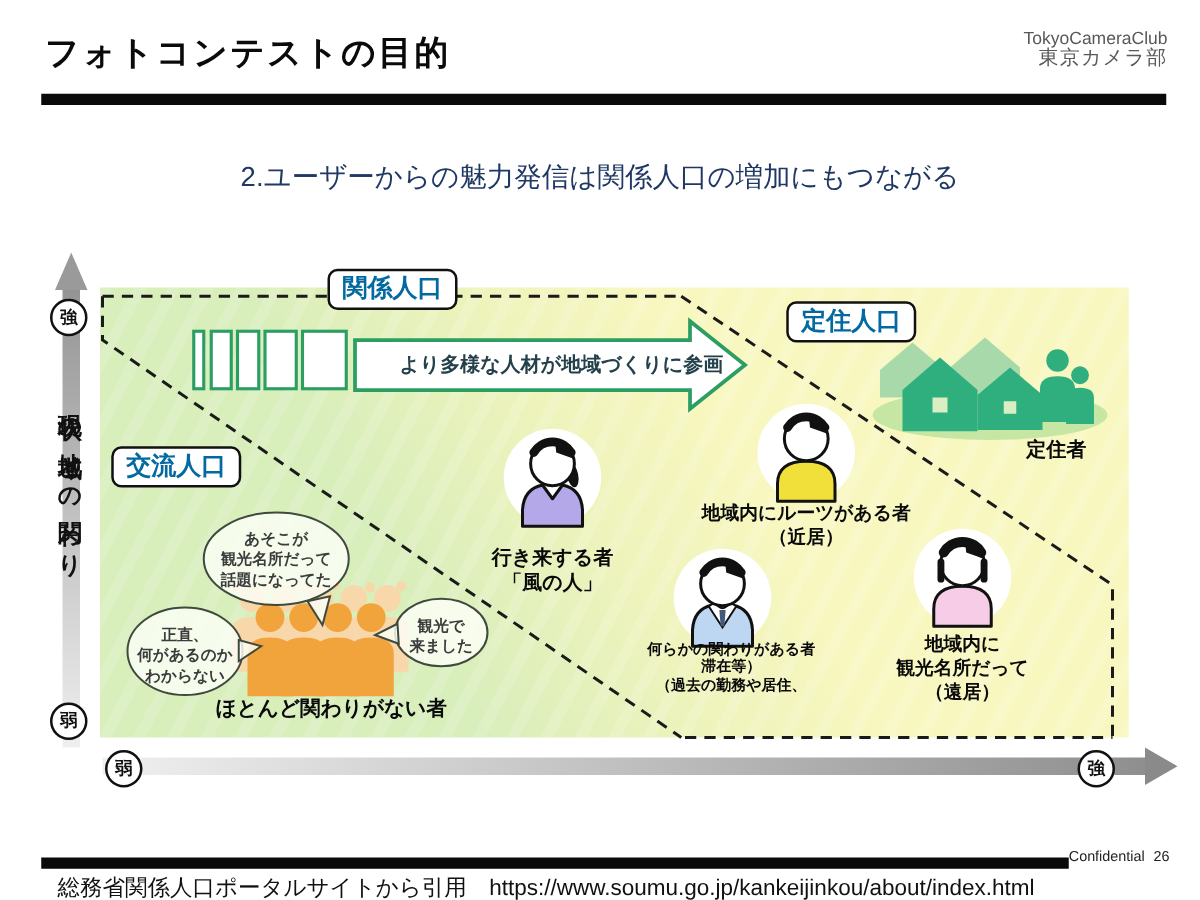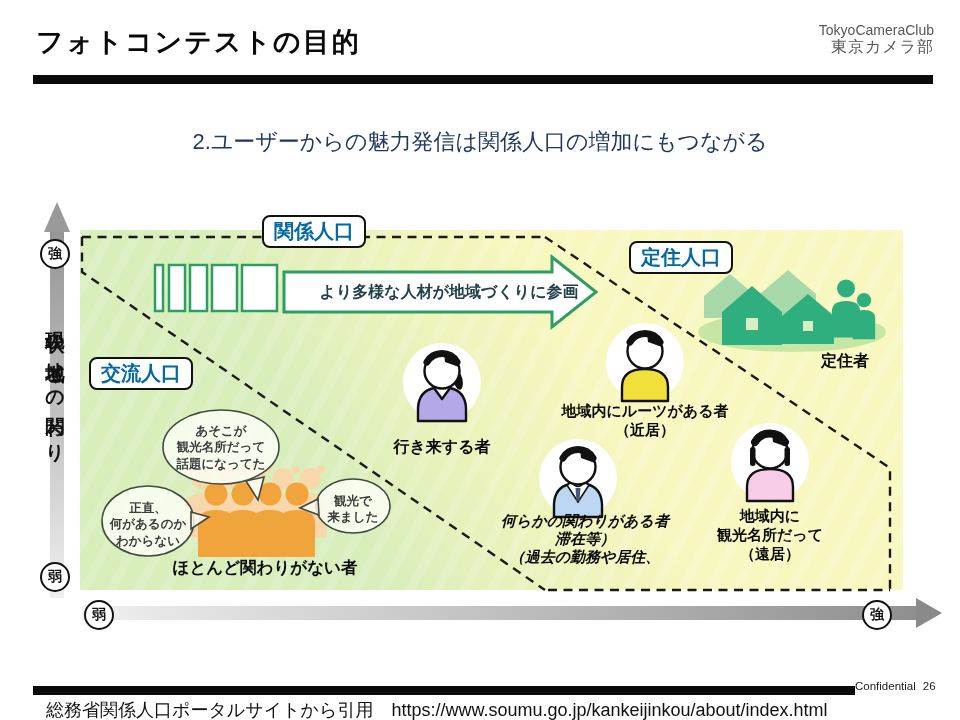--- a/index.html
+++ b/index.html
@@ -36,21 +36,21 @@
   #arrow-label{left:288px;top:282px;width:260px;text-align:center;font-size:16px;font-weight:bold;color:#24404a;margin-left:31px;}
   
   .bubble-text{text-align:center;font-size:12.5px;line-height:1.3;font-weight:600;color:#3c3c3c;}
   #bubble-rumor{left:163px;top:423px;width:116px;}
   #bubble-honest{left:102px;top:500px;width:92px;}
   #bubble-tourism{left:317px;top:493px;width:72px;}
   
   .cap{text-align:center;font-weight:bold;color:#0a0a0a;line-height:1.25;}
   #cap-kaze{left:360px;top:437px;width:164px;font-size:16px;}
   #cap-kinkyo{left:548px;top:402px;width:194px;font-size:15px;}
-  #cap-nanraka{left:483px;top:512px;width:204px;font-size:15px;line-height:1.2;font-style:italic;}
+  #cap-nanraka{left:483px;top:512px;width:204px;font-size:12px;line-height:1.2;}
   #cap-enkyo{left:688px;top:507px;width:164px;font-size:15px;}
   #cap-crowd{left:163px;top:557px;width:204px;font-size:16.5px;}
   #cap-resident{left:795px;top:351px;width:100px;font-size:16px;}
   
   #footer-rule{left:33px;top:686px;width:822px;height:9px;background:#0a0a0a;}
   #confidential{left:855px;top:680px;font-size:11.5px;color:#222;}
   #confidential span{margin-right:7px;}
   #source-line{left:46px;top:698px;font-size:18px;color:#111;}
 </style>
 </head>
@@ -210,20 +210,21 @@
     <div>何があるのか</div>
     <div>わからない</div>
   </div>
   <div class="abs bubble-text" id="bubble-tourism">
     <div>観光で</div>
     <div>来ました</div>
   </div>
 
   <div class="abs cap" id="cap-kaze">
     <div>行き来する者</div>
+    <div>「風の人」</div>
   </div>
   <div class="abs cap" id="cap-kinkyo">
     <div>地域内にルーツがある者</div>
     <div>（近居）</div>
   </div>
   <div class="abs cap" id="cap-nanraka">
     <div>何らかの関わりがある者</div>
     <div>滞在等）</div>
     <div>（過去の勤務や居住、</div>
   </div>

